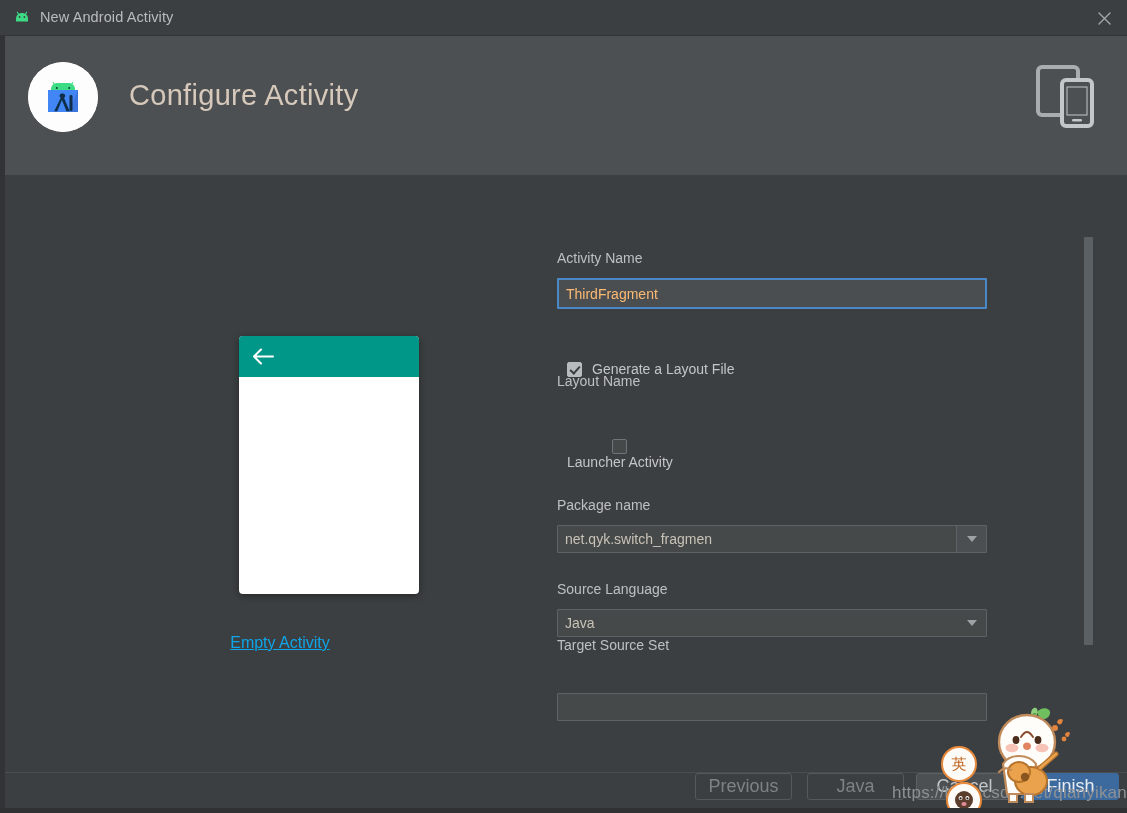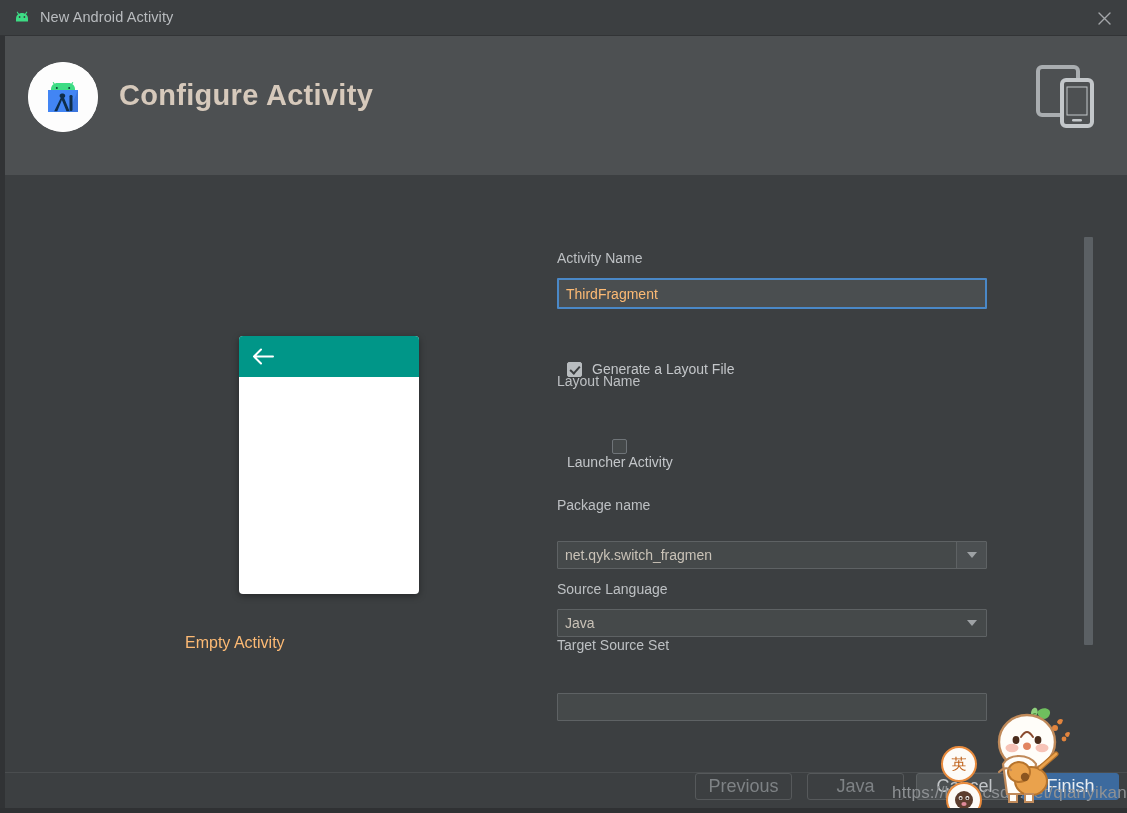--- a/index.html
+++ b/index.html
@@ -73,25 +73,24 @@
   .header-logo {
     position: absolute;
     left: 23px; top: 26px;
     width: 70px; height: 70px;
     border-radius: 50%;
     background: #fdfdfd;
     overflow: hidden;
   }
   .header-title {
     position: absolute;
-    left: 114px; top: 43px;
+    left: 124px; top: 43px;
     font-size: 29px;
     color: #d6c9bb;
     letter-spacing: .3px;
-    font-weight: bold;
   }
   .header-device {
     position: absolute;
     right: 25px; top: 28px;
     width: 66px; height: 64px;
   }
 
   
   .content {
     position: absolute;
@@ -119,23 +118,24 @@
     position: relative;
   }
   .preview-back {
     position: absolute;
     left: 13px; top: 12px;
   }
   .preview-caption {
     position: absolute;
     left: 180px; top: 459px;
     width: 190px;
-    text-align: left;
+    text-align: center;
     font-size: 16px;
-    color: #fdba74;
+    color: #0ea5e9;
+    text-decoration: underline;
   }
 
   
   .form {
     position: absolute;
     left: 548px; top: 0;
     width: 500px;
     height: 598px;
     overflow: hidden;
   }
@@ -397,21 +397,21 @@
         </div>
 
         <div class="field-label" style="top:198px;left:4px;">Layout Name</div>
 
         <div class="checkrow" style="top:264px;flex-direction:column;">
           <span class="checkbox"></span>
           <span>Launcher Activity</span>
         </div>
 
         <div class="field-label" style="top:322px;left:4px;">Package name</div>
-        <div class="combo" style="top:350px;margin-top:16px;">
+        <div class="combo" style="top:350px;">
           <span class="combo-value">net.qyk.switch_fragmen</span>
           <span class="combo-arrow-btn">
               <i class="tri"></i>
             </span>
         </div>
 
         <div class="field-label" style="top:406px;left:4px;">Source Language</div>
         <div class="combo" style="top:434px;">
           <span class="combo-value">Java</span>
           <span class="combo-arrow-inline">

